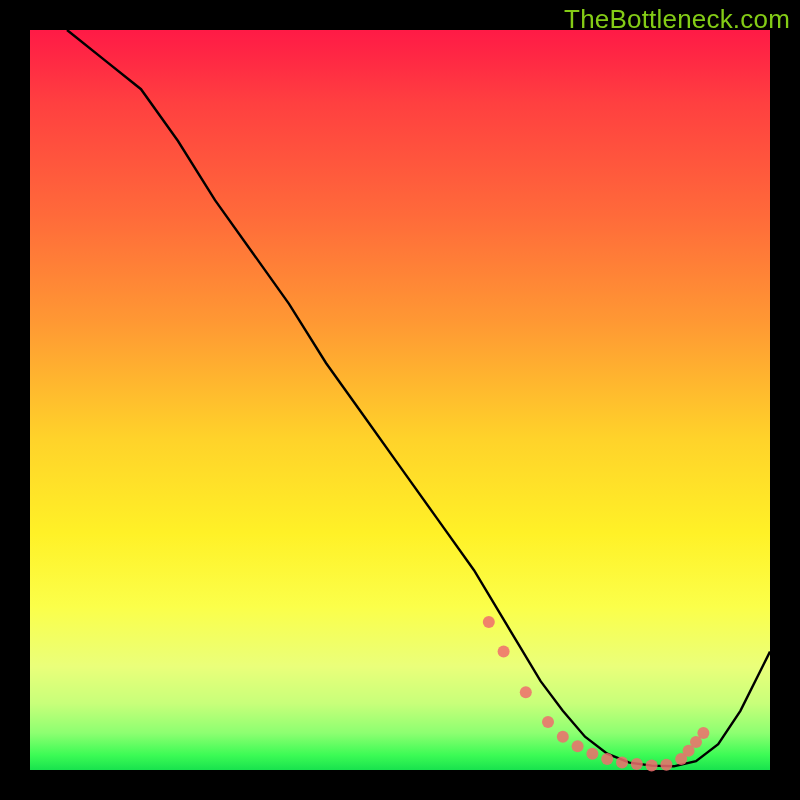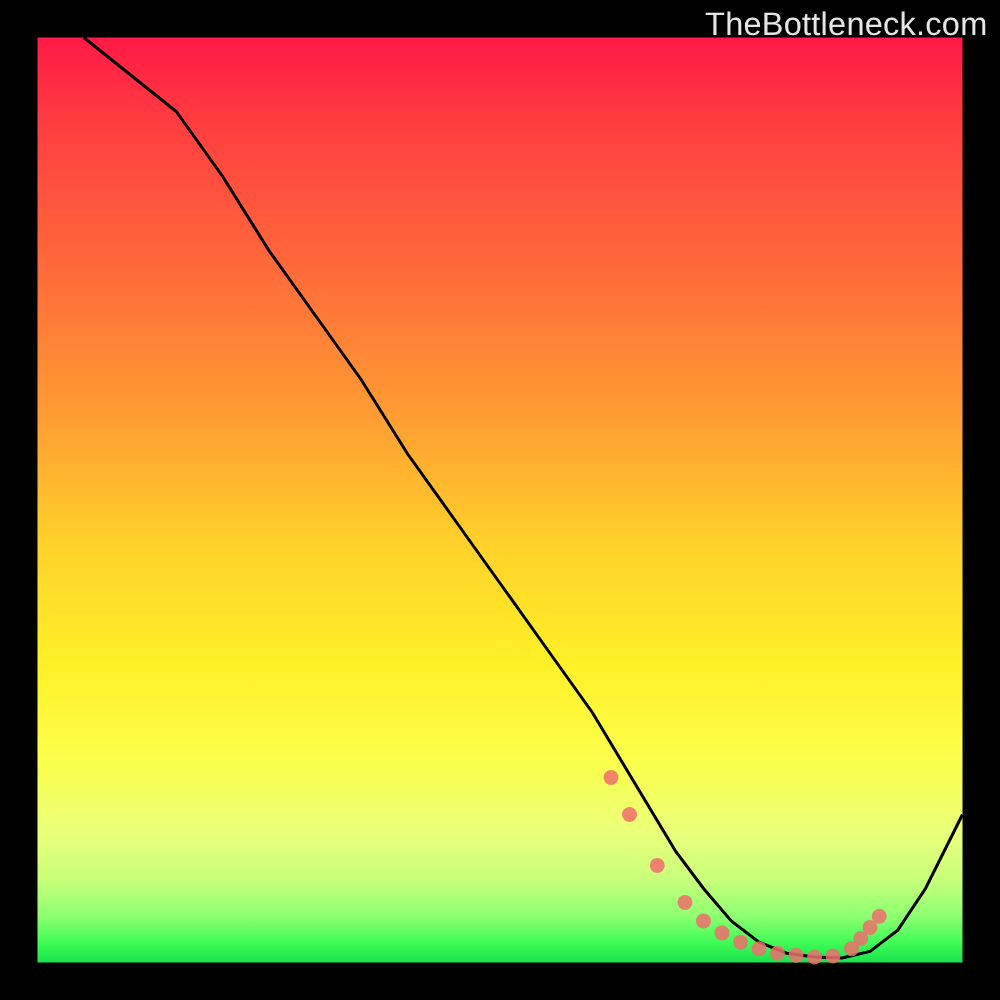--- a/index.html
+++ b/index.html
@@ -14,21 +14,21 @@
   .frame {
     position: relative;
     width: 800px;
     height: 800px;
     background: #000;
   }
   .attribution {
     position: absolute;
     top: 4px;
     right: 10px;
-    color: #e5e5e5;
+    color: #84cc16;
     font-size: 26px;
     font-weight: 400;
     letter-spacing: 0.2px;
     z-index: 30;
   }
   .plot-area {
     position: absolute;
     left: 30px;
     top: 30px;
     width: 740px;

